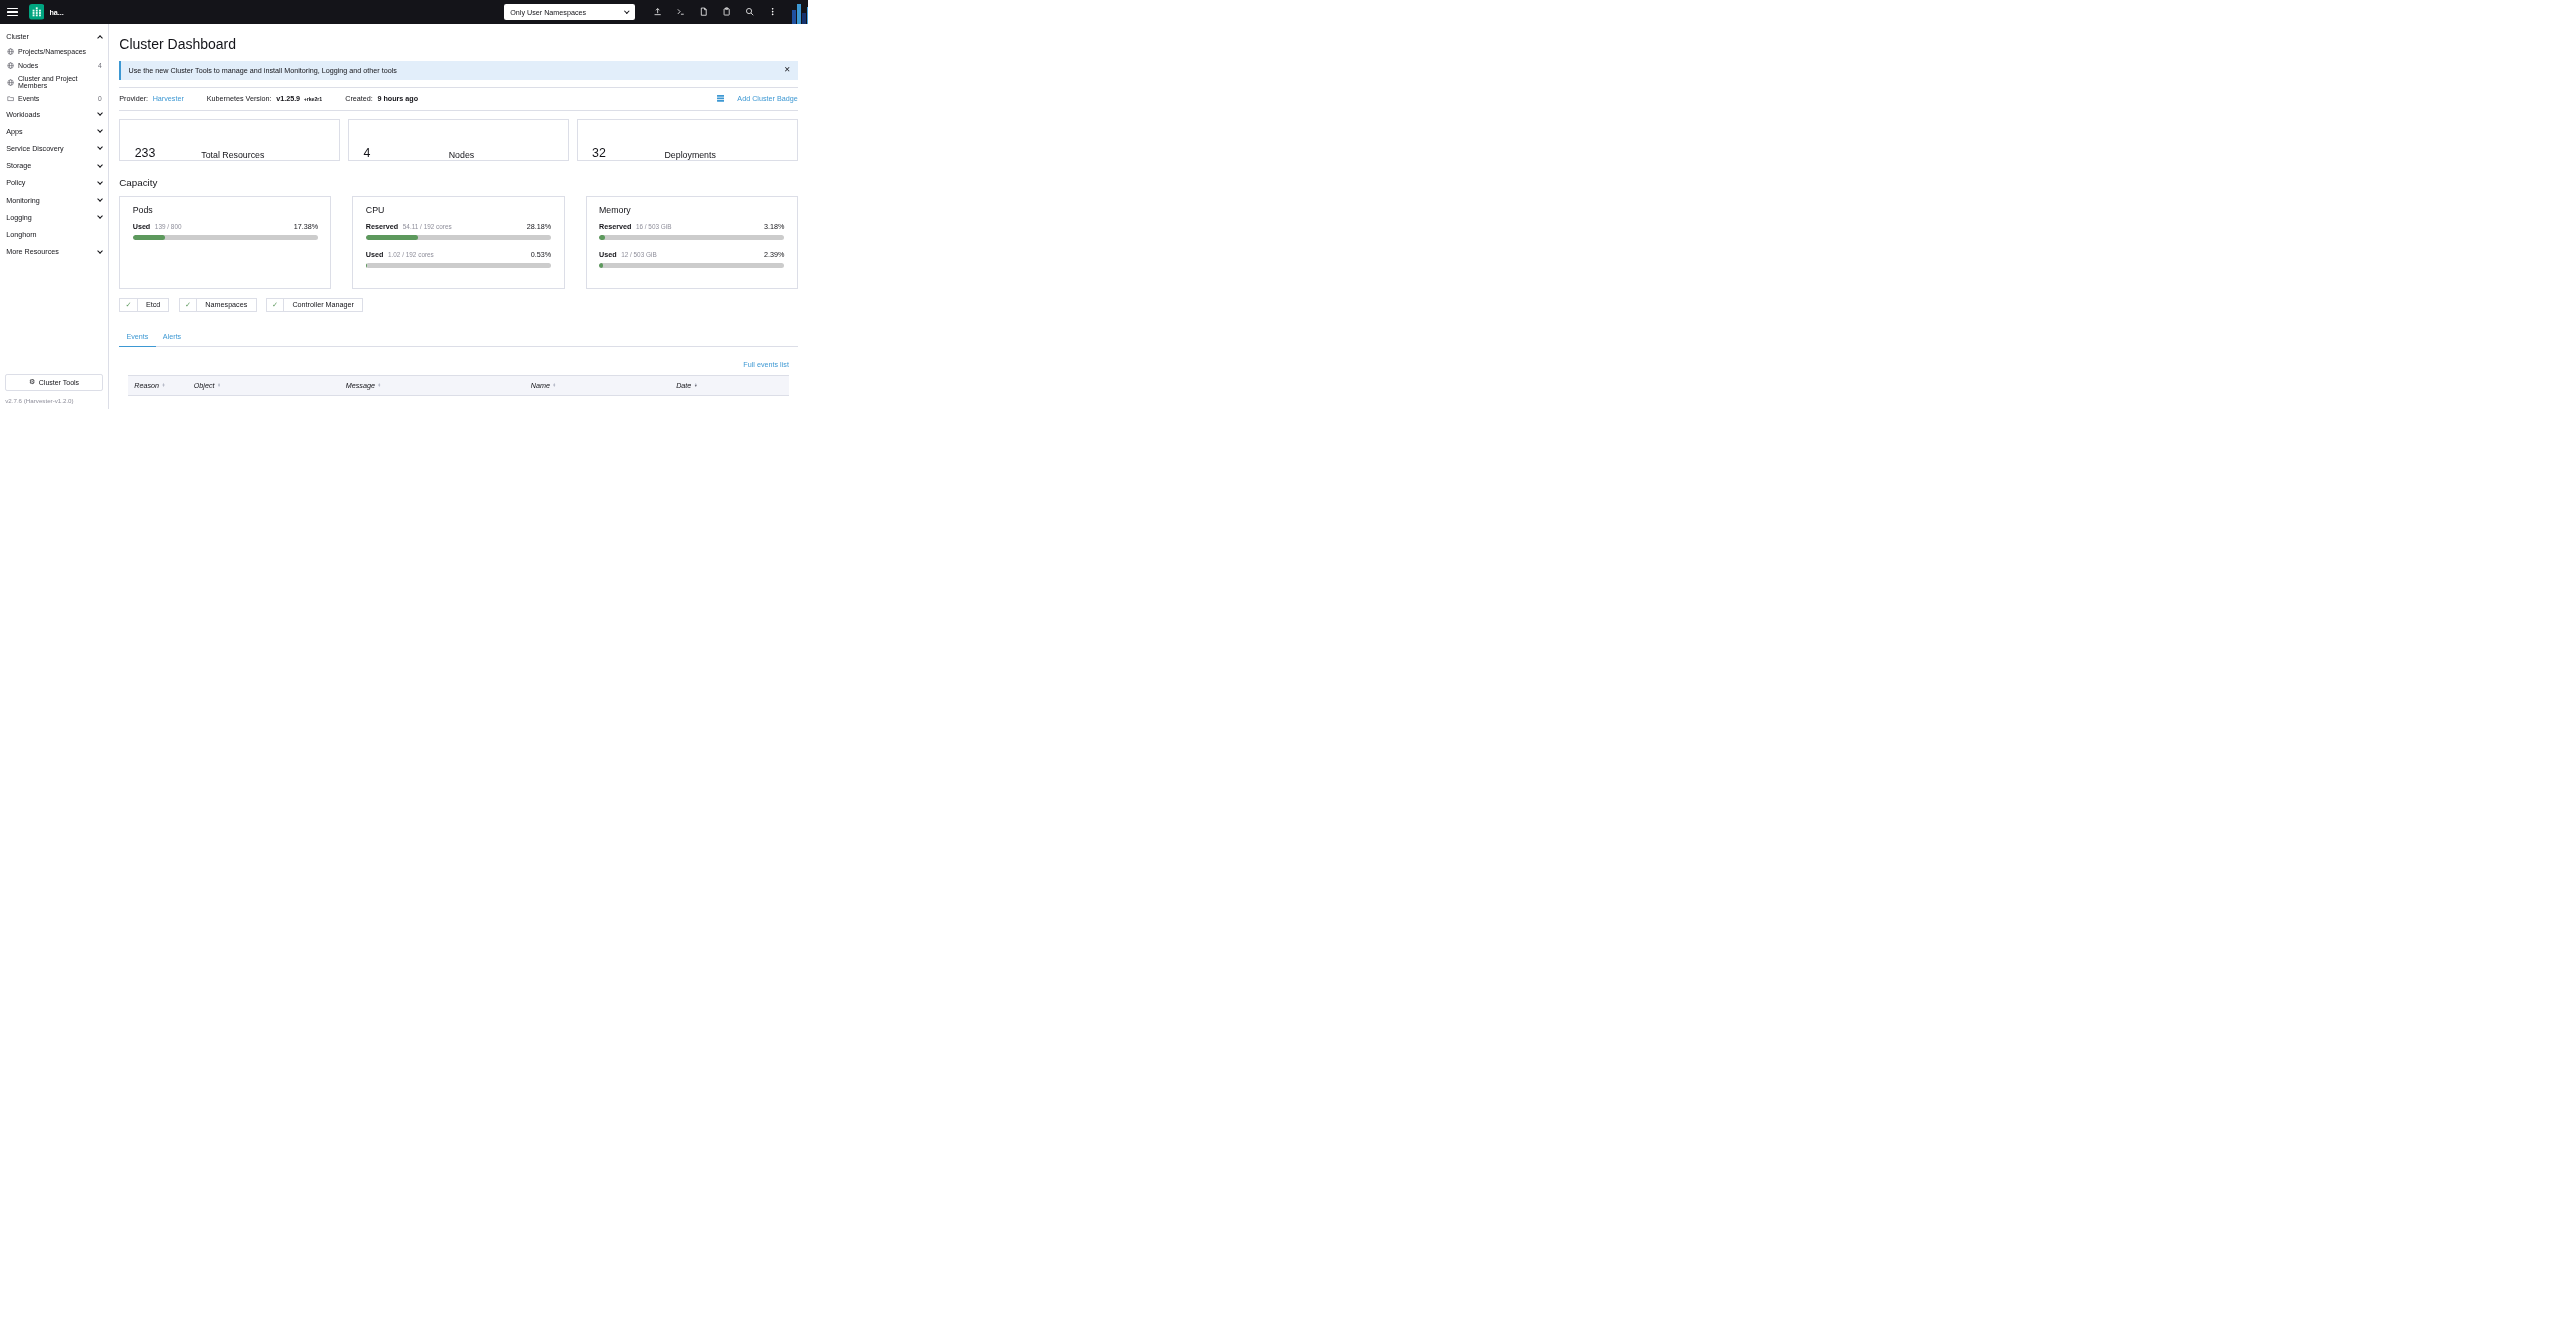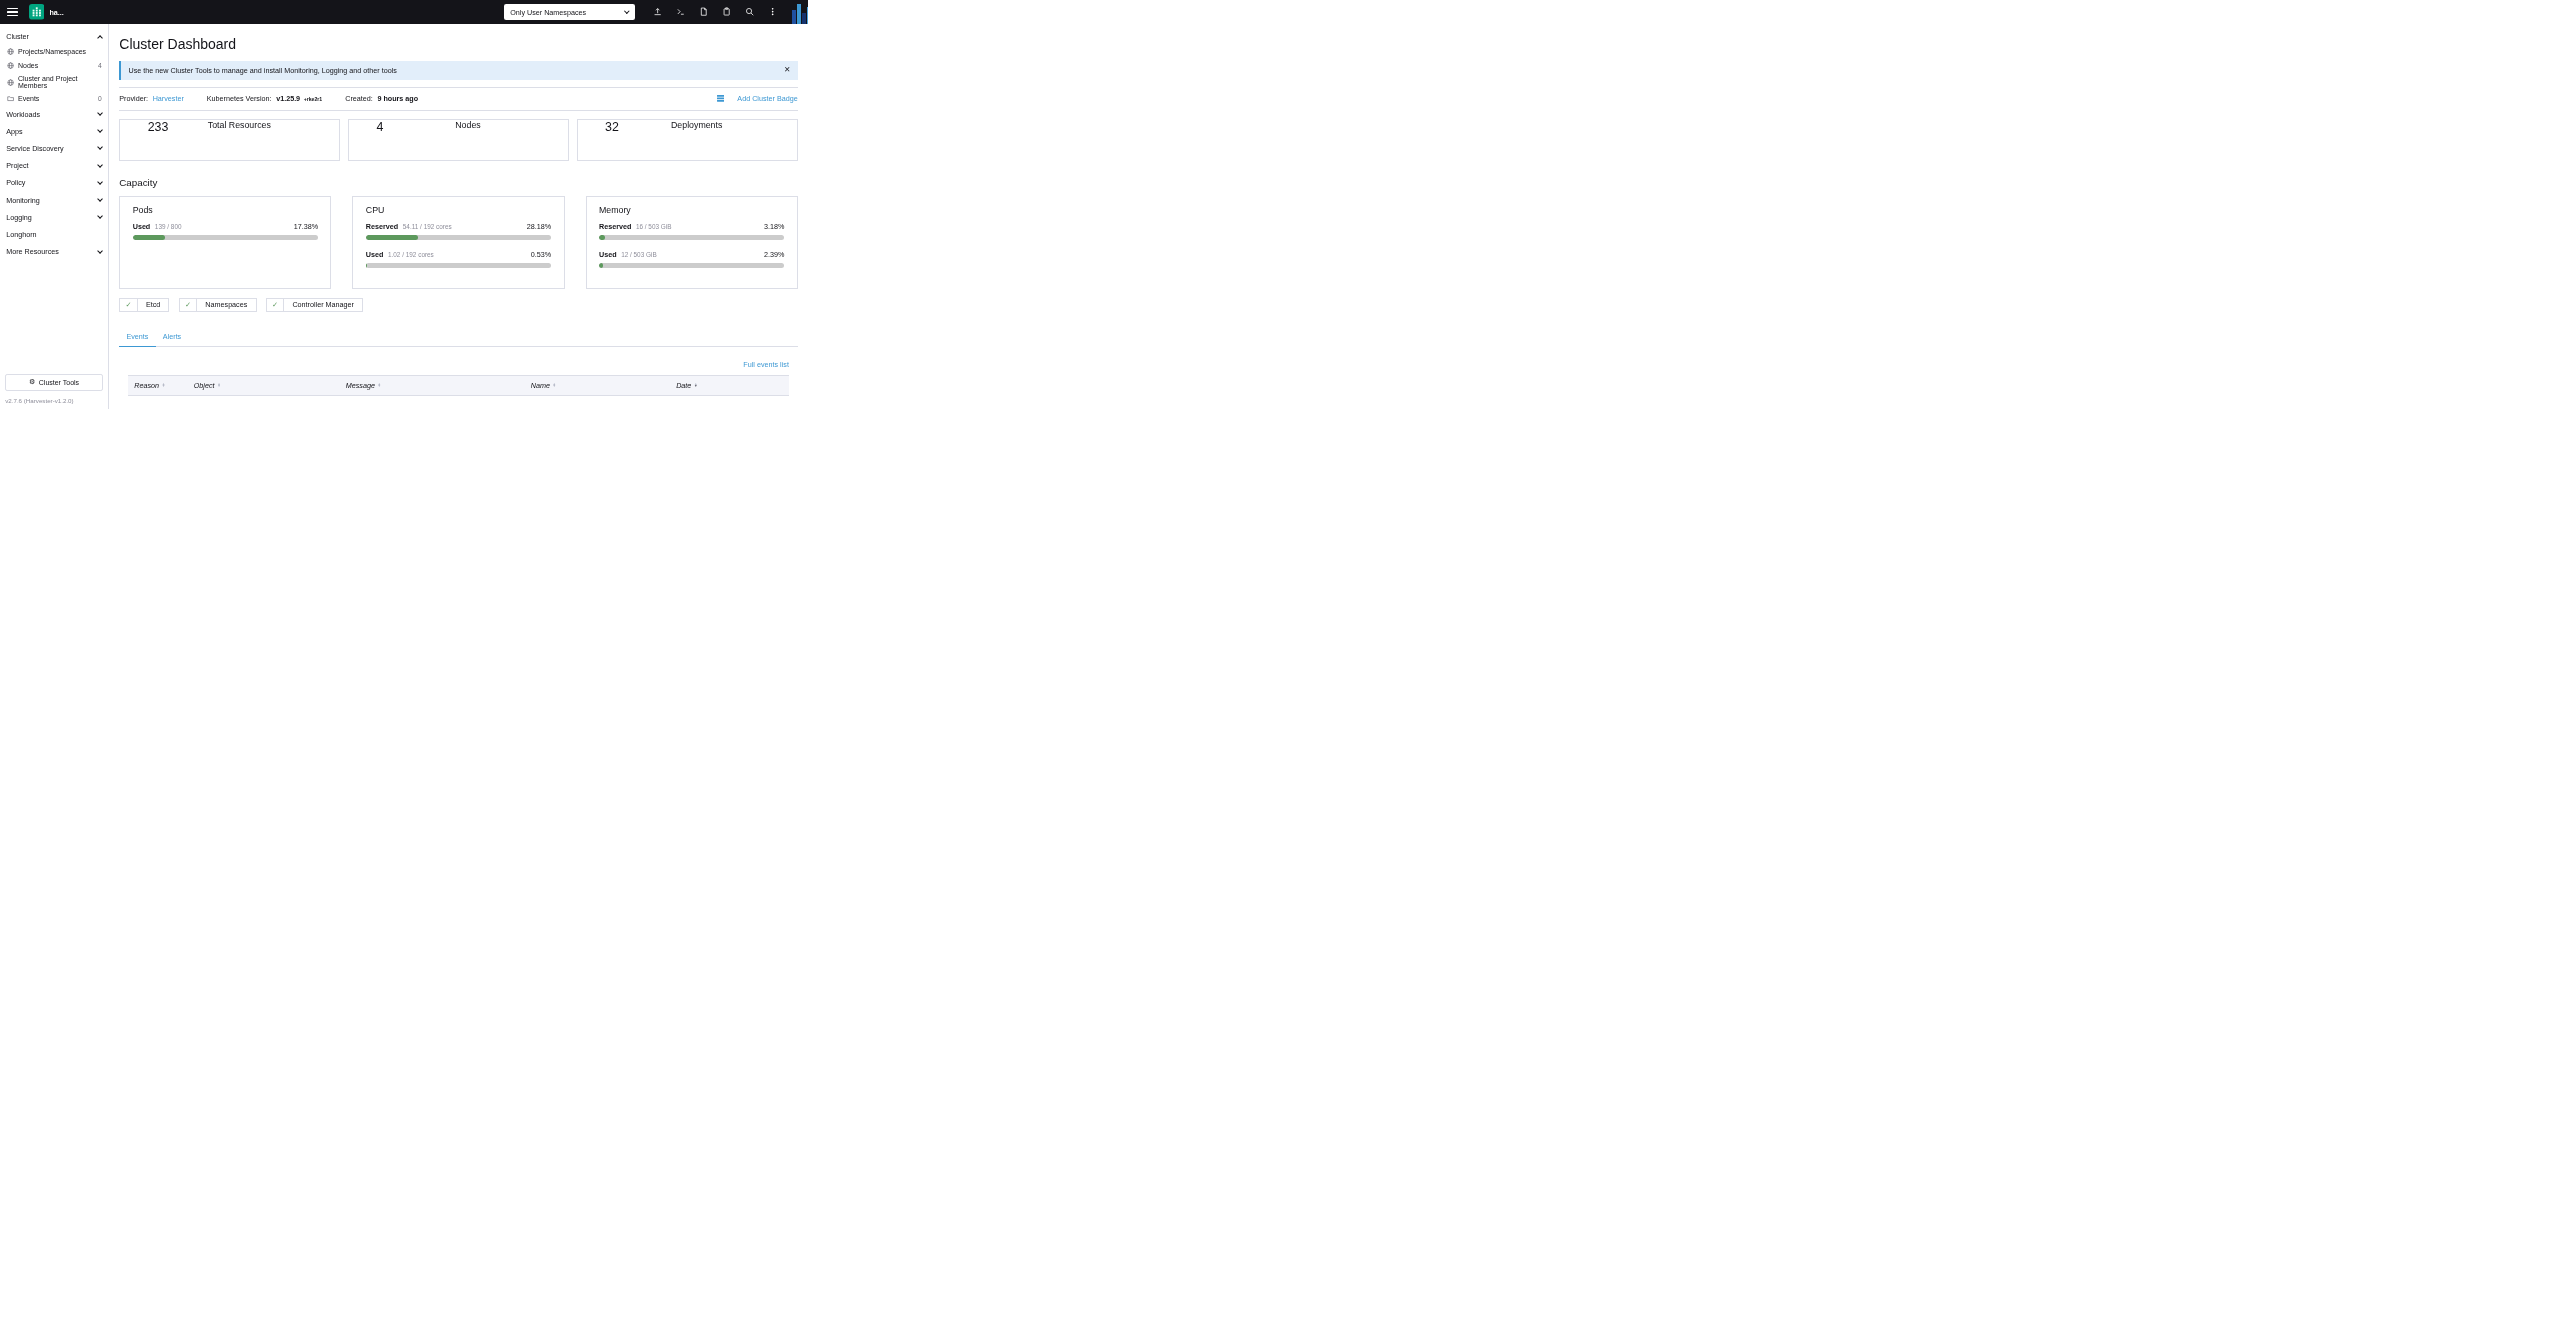--- a/index.html
+++ b/index.html
@@ -57,22 +57,22 @@
   hr.div { border: 0; border-top: 0.5px solid var(--border, #dcdee7); margin: 6.7px 0; }
   .glance { display: flex; align-items: center; font-size: 7.2px; }
   .glance .item { margin-right: 23px; }
   .glance .lbl { margin-right: 2.6px; }
   .glance .val { font-weight: bold; }
   .glance .suffix { font-weight: bold; font-size: 5.2px; margin-left: 1.5px; }
   a.link { color: var(--accent, #3d98d3); text-decoration: none; cursor: pointer; }
   .glance .right { margin-left: auto; display: flex; align-items: center; gap: 13px; color: var(--accent, #3d98d3); }
 
   .stats-row { display: grid; grid-template-columns: repeat(3, 1fr); gap: 7.7px; margin-top: 8.2px; }
-  .stat-card { border: 0.5px solid var(--border, #dcdee7); height: 42px; display: flex; align-items: flex-start;
-    background: #fff; padding-left: 13px; }
+  .stat-card { border: 0.5px solid var(--border, #dcdee7); height: 42px; display: flex; align-items: flex-end;
+    background: #fff; }
   .stat-card .num { font-size: 12.4px; padding-left: 14.4px; min-width: 52px; }
   .stat-card .lab { flex: 1; text-align: center; font-size: 8.8px; padding-right: 46px; }
 
   h2.capacity-title { font-size: 9.8px; font-weight: 400; margin: 15.5px 0 8.2px; }
   .cap-row { display: grid; grid-template-columns: repeat(3, 1fr); gap: 21px; }
   .cap-card { border: 0.5px solid var(--border, #dcdee7); padding: 8.2px 12.4px; height: 93px; background: #fff; }
   .cap-card h3 { font-size: 8.8px; font-weight: 400; margin-bottom: 7.2px; }
   .cap-line { display: flex; align-items: baseline; font-size: 7.2px; }
   .cap-line .l { font-weight: bold; }
   .cap-line .d { color: #8e8e9a; font-size: 6.4px; margin-left: 4.6px; }
@@ -234,21 +234,21 @@
     </div>
     <div class="side-row">
       <span>Apps</span>
       <span class="chev down"></span>
     </div>
     <div class="side-row">
       <span>Service Discovery</span>
       <span class="chev down"></span>
     </div>
     <div class="side-row">
-      <span>Project</span>
+      <span>Storage</span>
       <span class="chev down"></span>
     </div>
     <div class="side-row">
       <span>Policy</span>
       <span class="chev down"></span>
     </div>
     <div class="side-row">
       <span>Monitoring</span>
       <span class="chev down"></span>
     </div>

